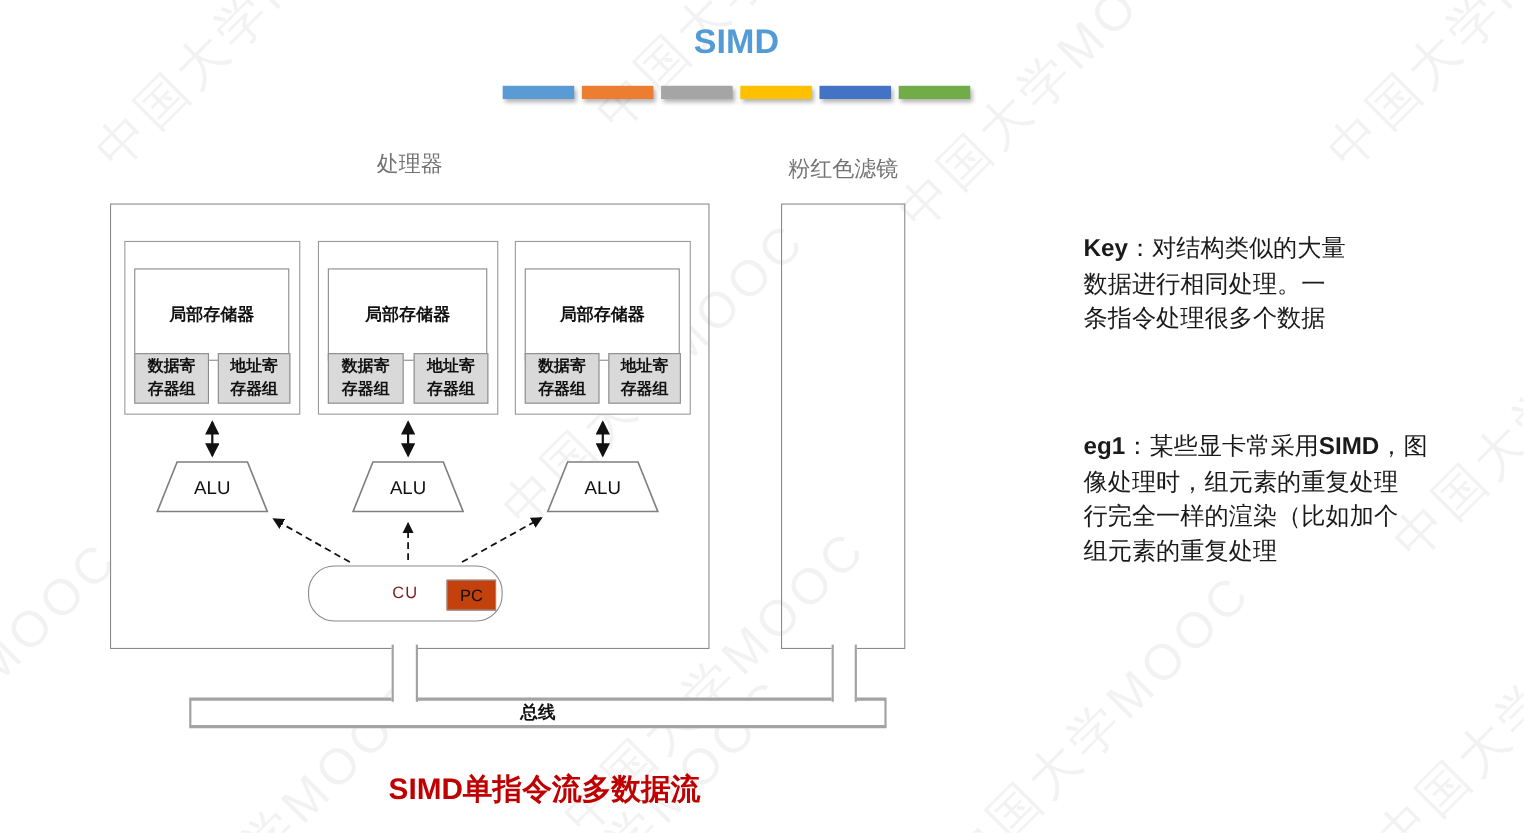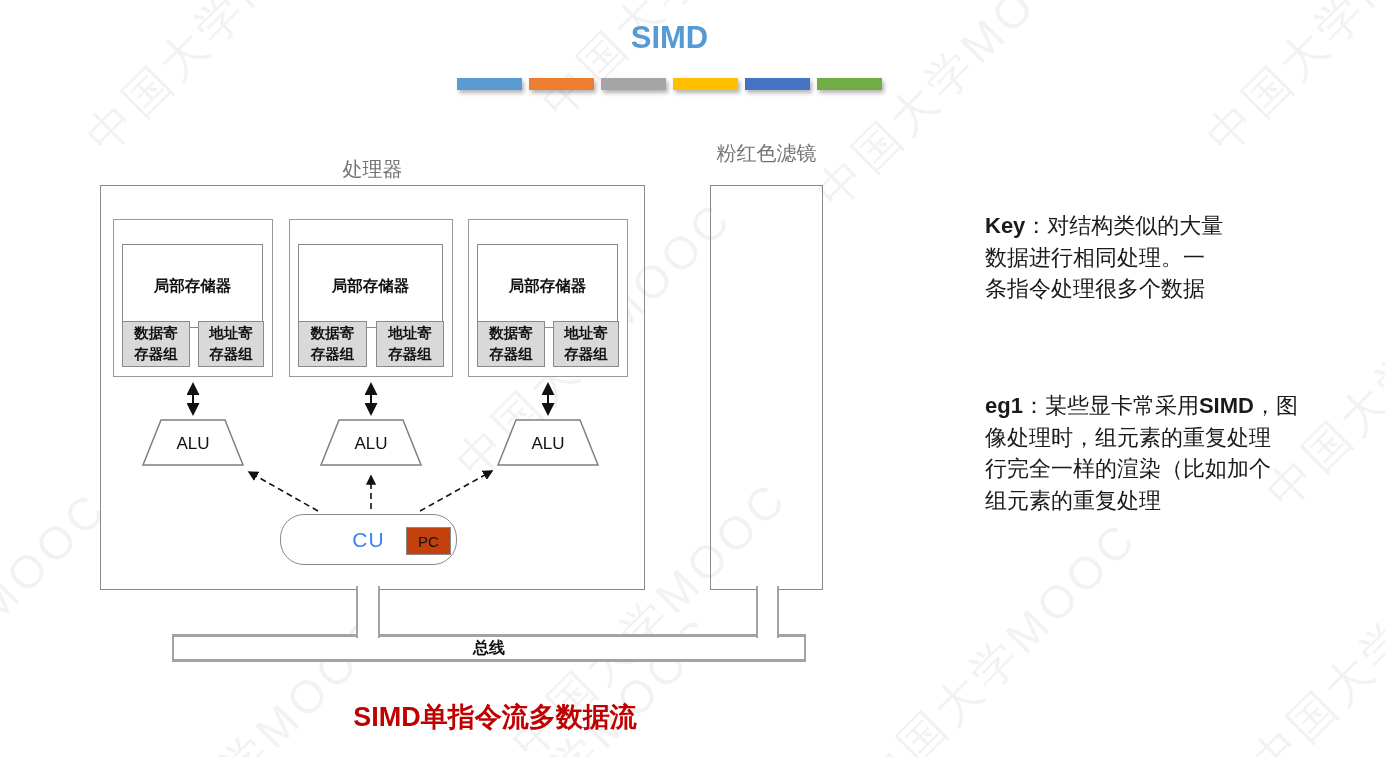--- a/index.html
+++ b/index.html
@@ -36,21 +36,21 @@
     font-size:14.5px;font-weight:700;color:#111;text-align:center;
     white-space:pre-line;line-height:1.45;
   }
   .cu-box{
     left:280px;top:514px;width:177px;height:51px;border:1.3px solid #8a8a8a;
     border-radius:24px;box-sizing:border-box;background:#ffffff;z-index:2;
   }
   .cu-label{
     position:absolute;left:0;top:0;width:100%;height:100%;
     display:flex;align-items:center;justify-content:center;
-    font-size:21px;color:#3b82f6;letter-spacing:1px;
+    font-size:15px;color:#7f1d1d;letter-spacing:1px;
   }
   .pc-box{
     position:absolute;left:125px;top:12px;width:45px;height:28px;background:#c2410c;
     border:1.5px solid #8a8a8a;box-sizing:border-box;display:flex;align-items:center;
     justify-content:center;font-size:15px;color:#111;
   }
   .connector{
     position:absolute;width:24px;background:#ffffff;z-index:5;
     border-left:2px solid #a3a3a3;border-right:2px solid #a3a3a3;box-sizing:border-box;
   }
@@ -94,21 +94,21 @@
 <div class="abs slide-title" style="color: rgb(84, 155, 213);">SIMD</div>
 <div class="abs bars">
   <div class="bar" style="background-color: rgb(91, 155, 213);"></div>
   <div class="bar" style="background-color: rgb(237, 125, 49);"></div>
   <div class="bar" style="background-color: rgb(165, 165, 165);"></div>
   <div class="bar" style="background-color: rgb(255, 192, 0);"></div>
   <div class="bar" style="background-color: rgb(68, 114, 196);"></div>
   <div class="bar" style="background-color: rgb(112, 173, 71);"></div>
 </div>
 
-<div class="abs sect-label" style="left:100px;top:156px;width:545px;font-family:Liberation Mono, monospace;">处理器</div>
+<div class="abs sect-label" style="left:100px;top:135px;width:545px;font-family:Liberation Mono, monospace;">处理器</div>
 <div class="abs sect-label" style="left:690px;top:140px;width:153px;">粉红色滤镜</div>
 
 <div class="abs frame" style="left:100px;top:185px;width:545px;height:405px;"></div>
 
 <div class="abs frame" style="left:710px;top:185px;width:113px;height:405px;"></div>
 
 <div class="unit" style="left:113px;top:219px;width:160px;height:158px;">
   <div class="localmem" style="width:141px;">局部存储器</div>
   <div class="regbox" style="left:8px;width:68px;">数据寄
 存器组</div>

